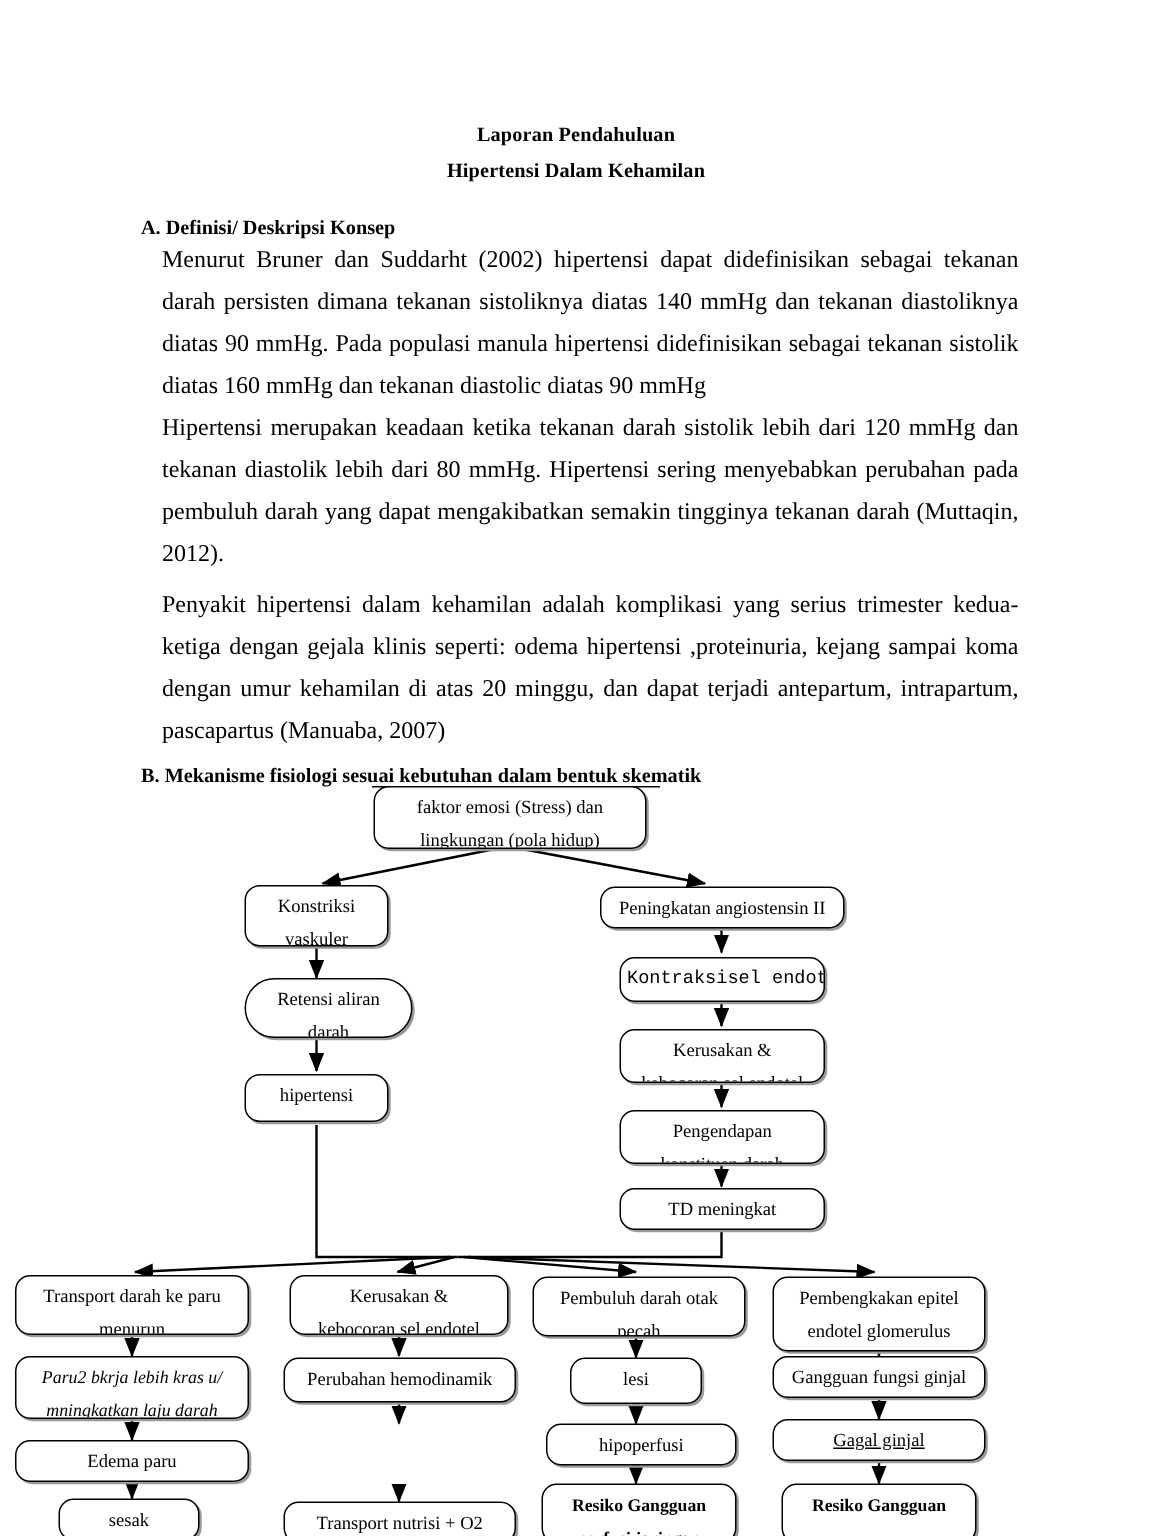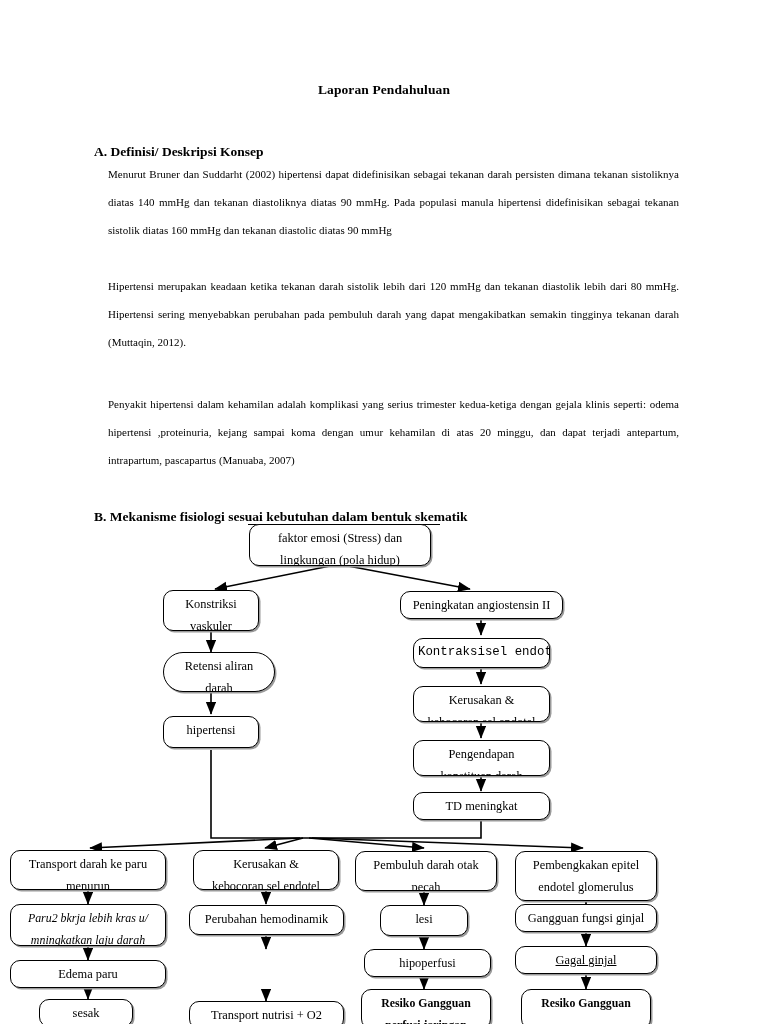--- a/index.html
+++ b/index.html
@@ -44,21 +44,21 @@
     font-weight: bold;
     font-size: 13.5px;
     white-space: nowrap;
   }
   .para {
     position: absolute;
     width: 571px;
     left: 108px;
     text-align: justify;
     text-justify: inter-word;
-    font-size: 11px;
+    font-size: 16px;
     line-height: 28px;
   }
 
   
   .spell-underline {
     position: absolute;
     left: 248px;
     top: 524px;
     width: 192px;
     height: 1px;
@@ -91,20 +91,21 @@
   .node.bold { font-weight: bold; font-size: 11.8px; }
   .node.small { font-size: 11.9px; }
 </style>
 </head>
 <body>
 
 <div id="page">
 
   <div class="title-block">
     <div class="title-line">Laporan Pendahuluan</div>
+    <div class="title-line">Hipertensi Dalam Kehamilan</div>
   </div>
 
   <div class="section-heading" style="left:94px; top:144px;">A. Definisi/ Deskripsi Konsep</div>
 
   <div class="para" style="top:160px;">Menurut Bruner dan Suddarht (2002) hipertensi dapat didefinisikan sebagai tekanan darah persisten dimana tekanan sistoliknya diatas 140 mmHg dan tekanan diastoliknya diatas 90 mmHg. Pada populasi manula hipertensi didefinisikan sebagai tekanan sistolik diatas 160 mmHg dan tekanan diastolic diatas 90 mmHg</div>
 
   <div class="para" style="top:272px;">Hipertensi merupakan keadaan ketika tekanan darah sistolik lebih dari 120 mmHg dan tekanan diastolik lebih dari 80 mmHg. Hipertensi sering menyebabkan perubahan pada pembuluh darah yang dapat mengakibatkan semakin tingginya tekanan darah (Muttaqin, 2012).</div>
 
   <div class="para" style="top:390px;">Penyakit hipertensi dalam kehamilan adalah komplikasi yang serius trimester kedua-ketiga dengan gejala klinis seperti: odema hipertensi ,proteinuria, kejang sampai koma dengan umur kehamilan di atas 20 minggu, dan dapat terjadi antepartum, intrapartum, pascapartus (Manuaba, 2007)</div>
 

